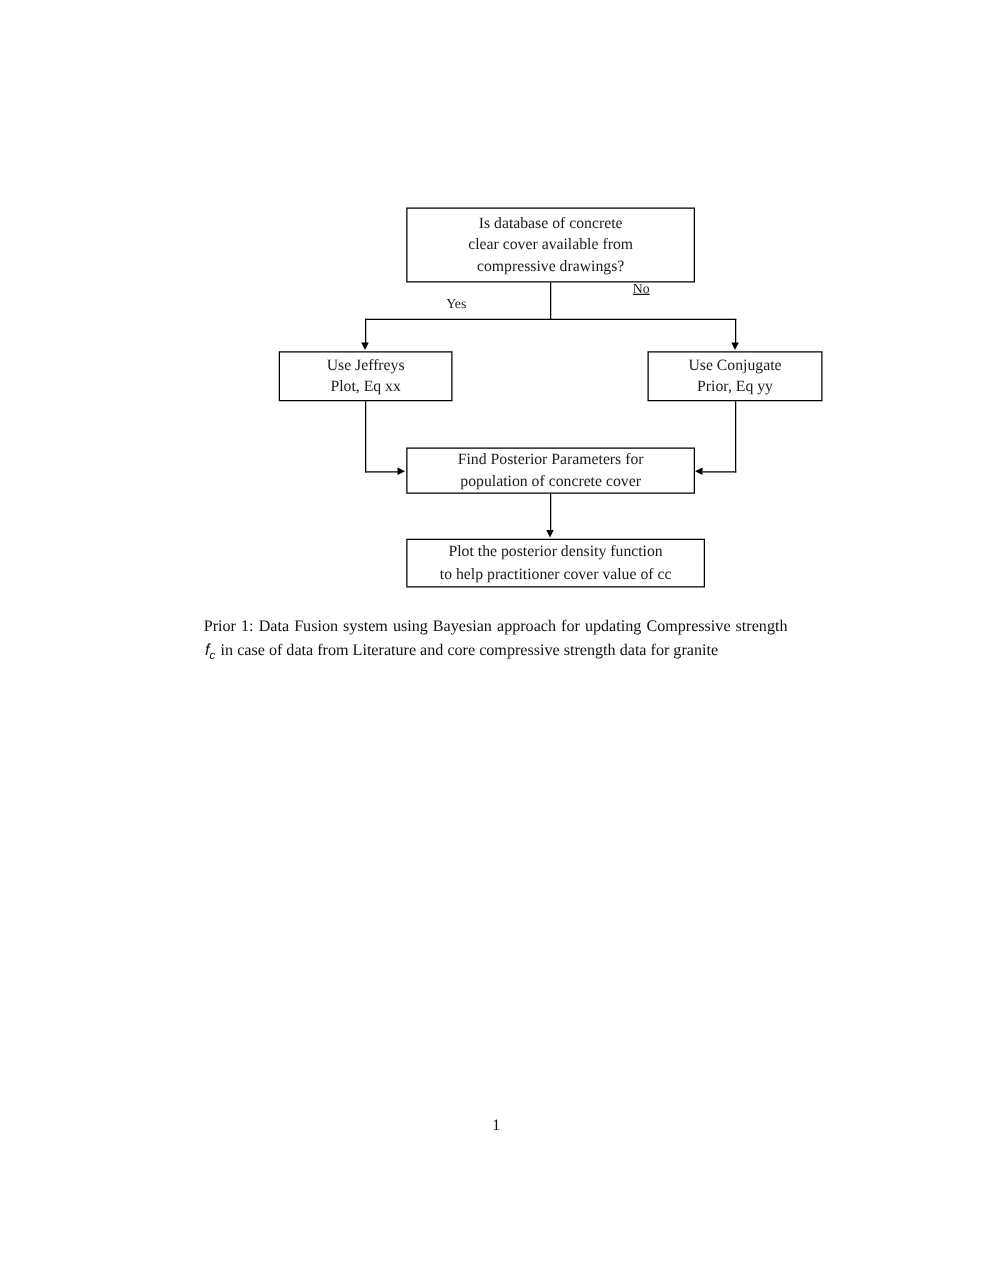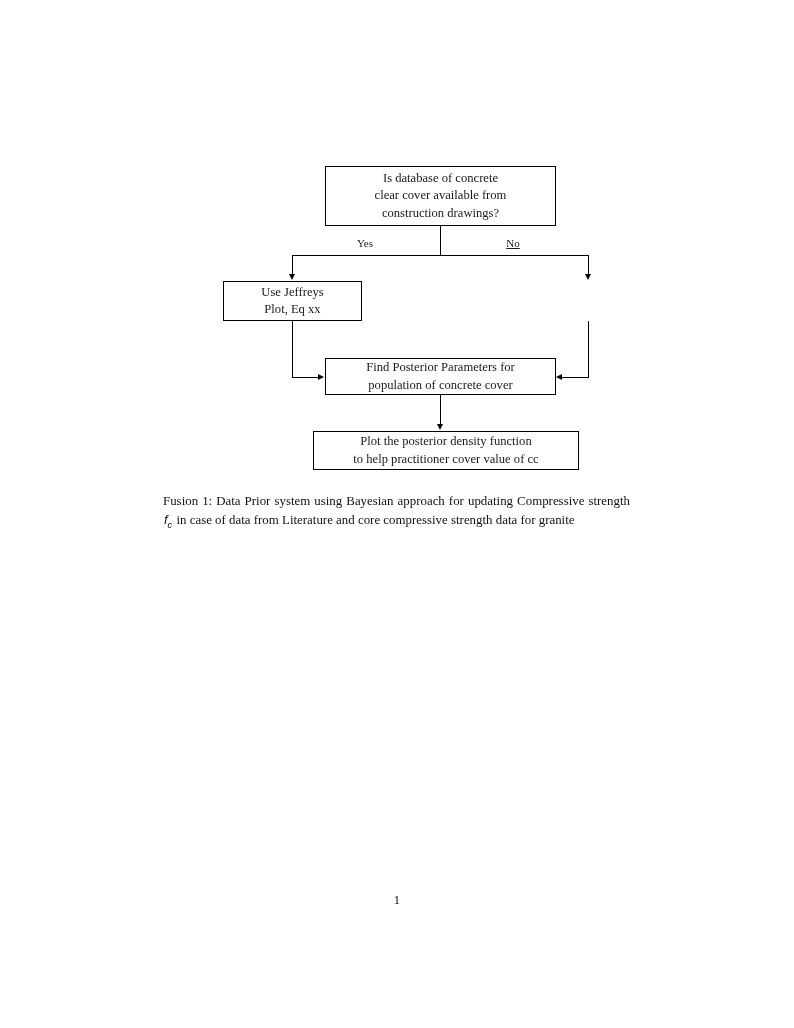--- a/index.html
+++ b/index.html
@@ -69,44 +69,44 @@
     width: 140px;
     height: 40px;
   }
   #node-posterior {
     left: 281px;
     top: 358px;
     width: 231px;
     height: 37px;
   }
   #node-plot {
-    left: 269px;
+    left: 281px;
     top: 431px;
-    width: 266px;
+    width: 239px;
     height: 39px;
   }
 
   
   .branch-label {
     position: absolute;
     font-family: "Liberation Serif", serif;
     font-size: 11px;
     line-height: 14px;
     color: #1a1a1a;
     text-align: center;
     white-space: nowrap;
   }
   #label-yes {
     left: 291px;
     top: 236px;
     width: 60px;
   }
   #label-no {
     left: 439px;
-    top: 236px;
+    top: 224px;
     width: 60px;
     text-decoration: underline;
   }
 
   
   .ln-v, .ln-h {
     position: absolute;
     background: #000000;
   }
   .ln-v { width: 1px; }
@@ -170,41 +170,45 @@
 </head>
 <body>
 
 <div id="page">
 
   <div id="flowchart">
 
     <div class="node" id="node-decision">
       <span class="ln">Is database of concrete</span>
       <span class="ln">clear cover available from</span>
-      <span class="ln">construction drawings?</span>
+      <span class="ln">compressive drawings?</span>
     </div>
 
     <div class="ln-v" style="left:396px; top:226px; height:30px;"></div>
 
     <div class="ln-h" style="left:248px; top:255px; width:297px;"></div>
 
     <div class="branch-label" id="label-yes">Yes</div>
     <div class="branch-label" id="label-no">No</div>
 
     <div class="ln-v" style="left:248px; top:255px; height:20px;"></div>
     <div class="arrow-d" style="left:245px; top:274px;"></div>
 
     <div class="ln-v" style="left:544px; top:255px; height:20px;"></div>
     <div class="arrow-d" style="left:541px; top:274px;"></div>
 
     <div class="node" id="node-jeffreys">
       <span class="ln">Use Jeffreys</span>
       <span class="ln">Plot, Eq xx</span>
     </div>
 
+    <div class="node" id="node-conjugate">
+      <span class="ln">Use Conjugate</span>
+      <span class="ln">Prior, Eq yy</span>
+    </div>
 
     <div class="ln-v" style="left:248px; top:321px; height:57px;"></div>
     <div class="ln-h" style="left:248px; top:377px; width:27px;"></div>
     <div class="arrow-r" style="left:274px; top:374px;"></div>
 
     <div class="ln-v" style="left:544px; top:321px; height:57px;"></div>
     <div class="ln-h" style="left:518px; top:377px; width:27px;"></div>
     <div class="arrow-l" style="left:512px; top:374px;"></div>
 
     <div class="node" id="node-posterior">
@@ -215,17 +219,17 @@
     <div class="ln-v" style="left:396px; top:395px; height:30px;"></div>
     <div class="arrow-d" style="left:393px; top:424px;"></div>
 
     <div class="node" id="node-plot">
       <span class="ln">Plot the posterior density function</span>
       <span class="ln">to help practitioner cover value of cc</span>
     </div>
 
   </div>
 
-  <div id="caption"><span>Fusion 1:</span> <span>Data Prior system using Bayesian approach for updating Compressive strength</span> <span class="mathit"><span>f</span><sub>c</sub></span> <span>in case of data from Literature and core compressive strength data for granite</span></div>
+  <div id="caption"><span>Prior 1:</span> <span>Data Fusion system using Bayesian approach for updating Compressive strength</span> <span class="mathit"><span>f</span><sub>c</sub></span> <span>in case of data from Literature and core compressive strength data for granite</span></div>
 
   <div id="page-number">1</div>
 
 </div>
 
 </body></html>

